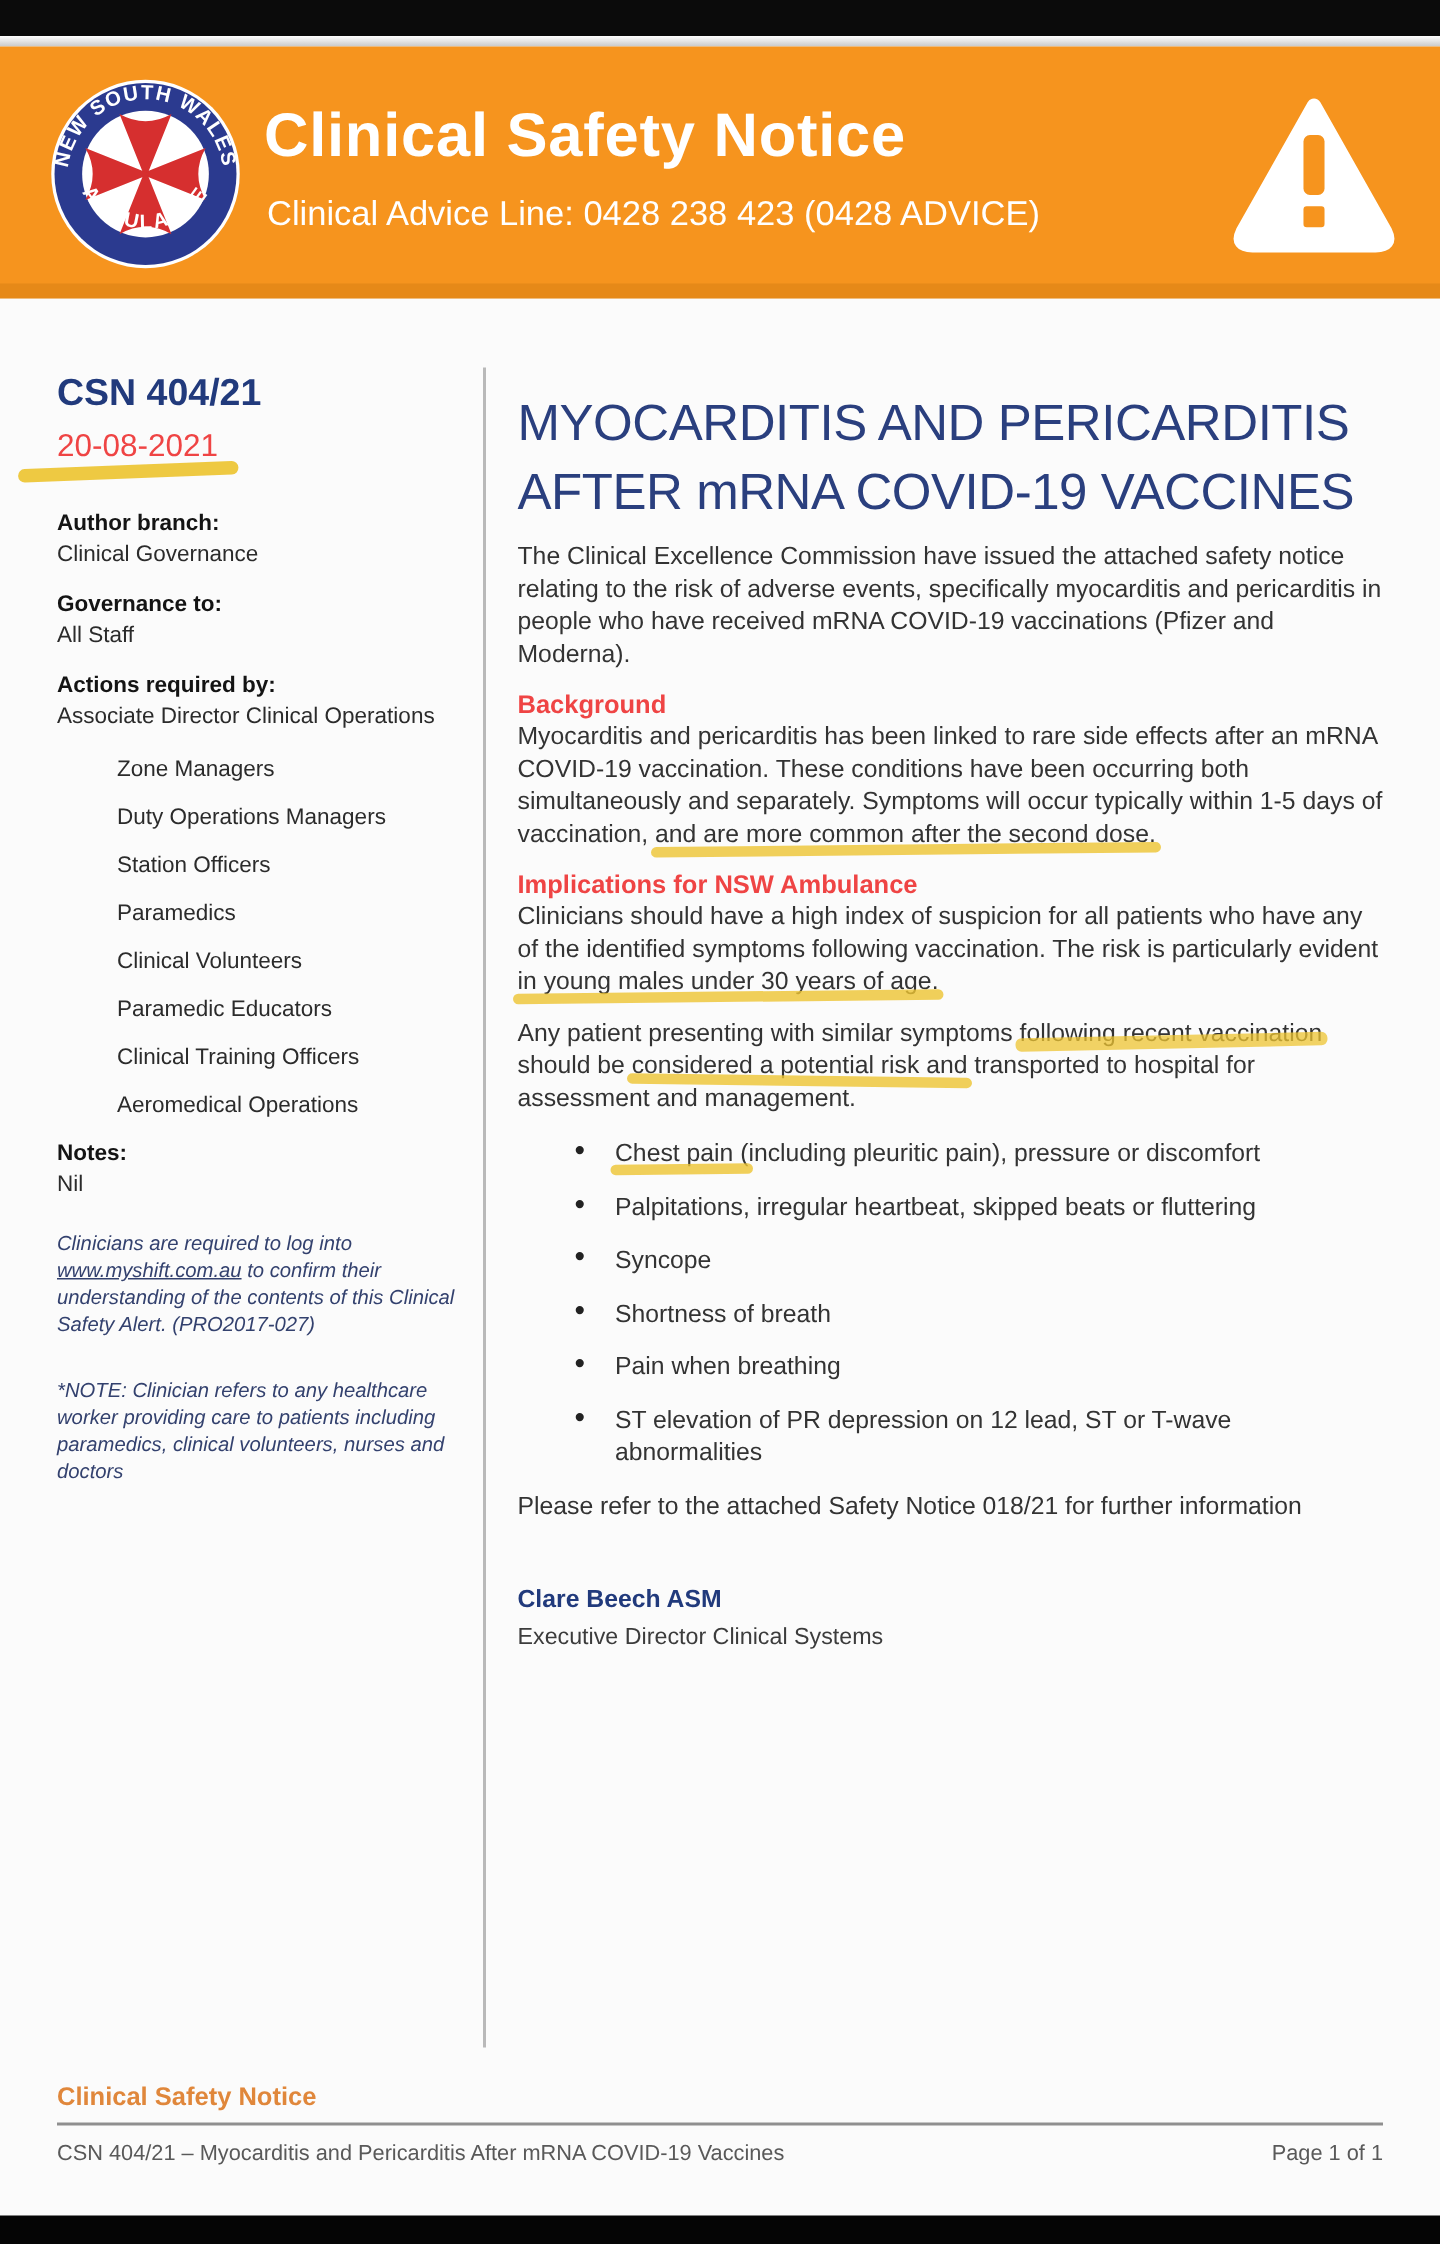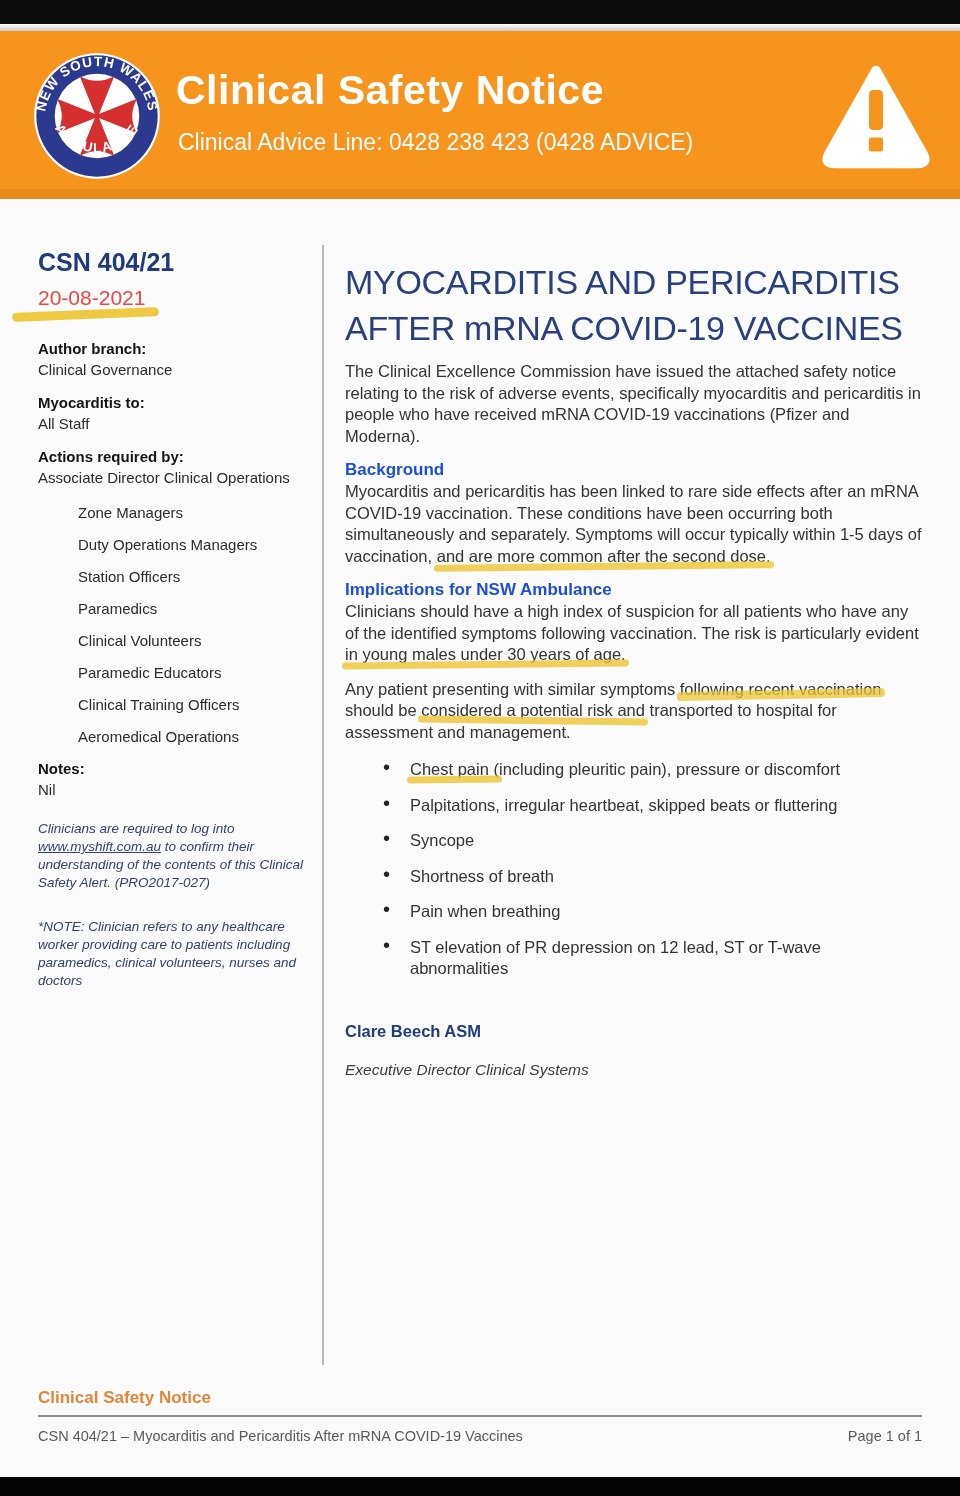--- a/index.html
+++ b/index.html
@@ -36,28 +36,28 @@
   .fld-value { color:#2b2b2b; font-size:15px; line-height:20px; margin-top:3px; }
   .recipients { margin-top:16px;margin-left:40px; }
   .recipients div { color:#2b2b2b; font-size:15px; margin-bottom:15px; }
   .side-note { color:#33416e; font-size:13.5px; font-style:italic; line-height:18px; margin-top:20px; }
   .side-note a { color:#33416e; }
   .note2 { margin-top:26px; }
 
   
   .doc-title { color:#2a3f7e; font-size:34px; line-height:46px; letter-spacing:-.3px; margin-bottom:10px; }
   .para { color:#333; font-size:16.5px; line-height:21.5px; margin-bottom:13px; }
-  .sec-heading { color:#1d4ed8; font-size:17px; font-weight:bold; margin:2px 0 1px 0; }
+  .sec-heading { color:#ef4444; font-size:17px; font-weight:bold; margin:2px 0 1px 0; }
   .bullets { list-style:none; margin:16px 0 4px 0; }
   .bullets li { position:relative; padding-left:65px; color:#333; font-size:16.5px;
             line-height:21.5px; margin-bottom:14px; }
   .bullets li::before { content:"•"; position:absolute; left:38px; top:-2px; font-size:20px; color:#222; }
   .signature { margin-top:42px; }
   .sig-name  { color:#213a7c; font-size:16.5px; font-weight:bold; }
-  .sig-title { color:#3c3c3c; font-size:15.5px; font-style:italic; margin-top:20px; }
+  .sig-title { color:#3c3c3c; font-size:15.5px; margin-top:7px; }
 
   
   .hl { position:relative; }
   .hl::after { content:""; position:absolute; left:-3px; right:-3px; bottom:-5px; height:7px;
             background:#EDC432; border-radius:4px; opacity:.8; }
   .hl.tilt-l::after  { transform:rotate(-.6deg); }
   .hl.tilt-r::after  { transform:rotate(.8deg); }
   .hl.cover::after   { bottom:-1px; height:9px; transform:rotate(-1.2deg); opacity:.75; }
 
   
@@ -112,21 +112,21 @@
 
   <div class="divider"></div>
 
   <div class="sidebar">
     <div class="csn">CSN 404/21</div>
     <div><span class="date">20-08-2021</span></div>
 
     <div class="fld-label">Author branch:</div>
     <div class="fld-value">Clinical Governance</div>
 
-    <div class="fld-label">Myocarditis to:</div>
+    <div class="fld-label">Governance to:</div>
     <div class="fld-value">All Staff</div>
 
     <div class="fld-label">Actions required by:</div>
     <div class="fld-value">Associate Director Clinical Operations</div>
 
     <div class="recipients">
       <div>Zone Managers</div>
       <div>Duty Operations Managers</div>
       <div>Station Officers</div>
       <div>Paramedics</div>
@@ -160,20 +160,21 @@
 
     <ul class="bullets">
       <li><span class="hl tilt-l">Chest pain (</span><span>including pleuritic pain), pressure or discomfort</span></li>
       <li>Palpitations, irregular heartbeat, skipped beats or fluttering</li>
       <li>Syncope</li>
       <li>Shortness of breath</li>
       <li>Pain when breathing</li>
       <li>ST elevation of PR depression on 12 lead, ST or T-wave abnormalities</li>
     </ul>
 
+    <p class="para">Please refer to the attached Safety Notice 018/21 for further information</p>
 
     <div class="signature">
       <div class="sig-name">Clare Beech ASM</div>
       <div class="sig-title">Executive Director Clinical Systems</div>
     </div>
   </div>
 
   <div class="footer">
     <div class="footer-label">Clinical Safety Notice</div>
     <hr class="footer-rule">

